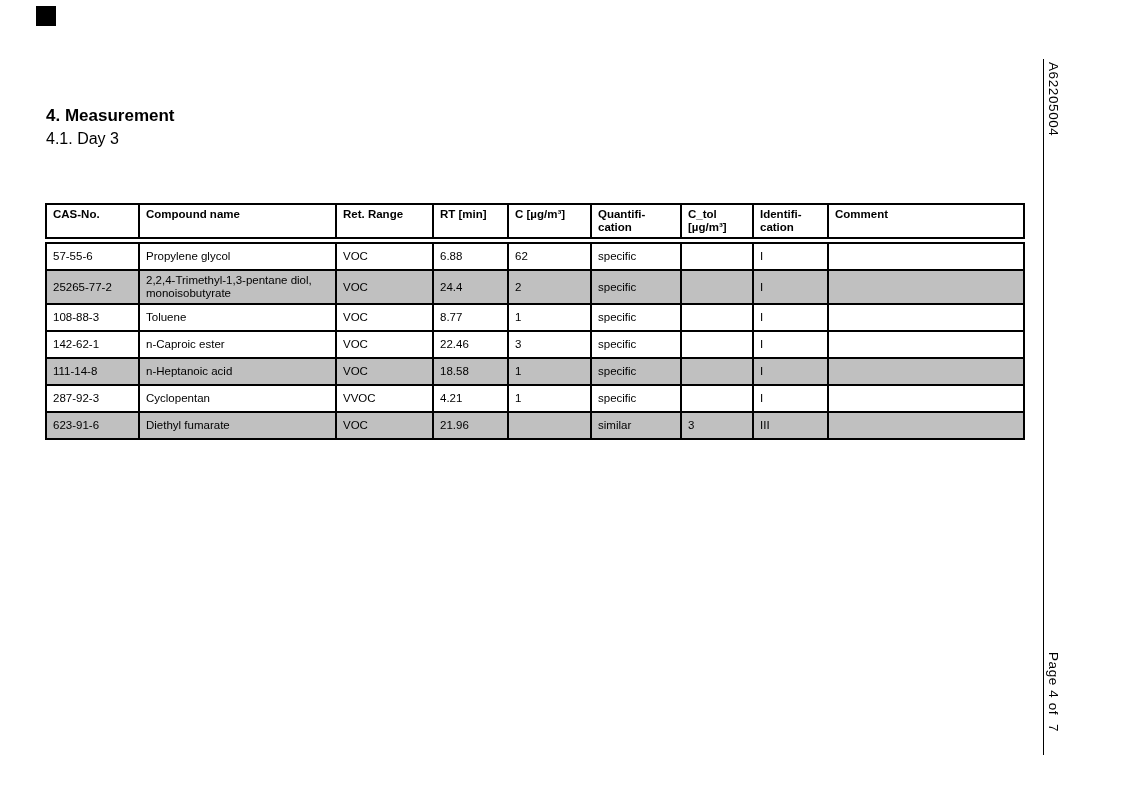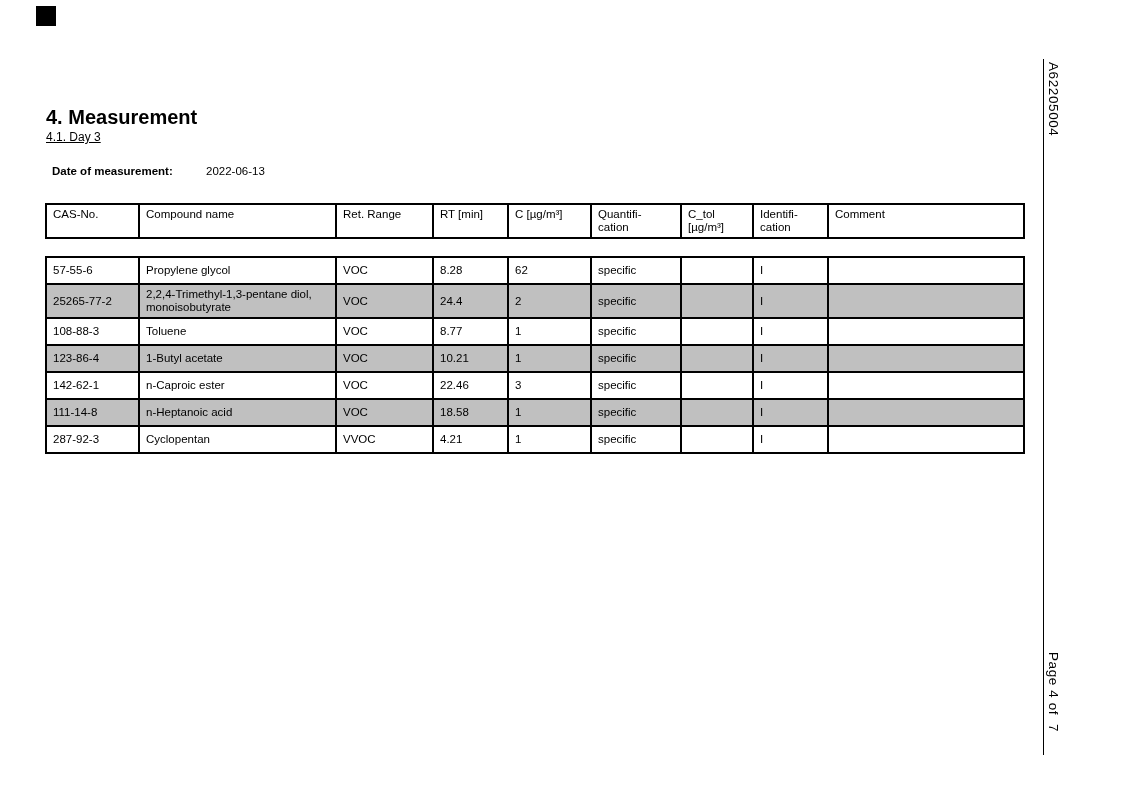--- a/index.html
+++ b/index.html
@@ -28,25 +28,25 @@
     font-size: 13.5px;
     letter-spacing: 0.6px;
     white-space: pre;
     color: #000;
   }
   .doc-number { left: 1046px; top: 62px; }
   .page-indicator { left: 1046px; top: 652px; }
 
   .section-title {
     position: absolute; left: 46px; top: 107px;
-    font-size: 20px; font-weight: bold; margin: 0; line-height: 1;
+    font-size: 17px; font-weight: bold; margin: 0; line-height: 1;
   }
   .subsection-title {
     position: absolute; left: 46px; top: 131px;
-    font-size: 12px; font-weight: normal; margin: 0; line-height: 1; text-decoration: underline;
+    font-size: 16px; font-weight: normal; margin: 0; line-height: 1;
   }
 
   .meta { position: absolute; left: 52px; top: 165px; font-size: 11.5px; }
   .meta-row { display: flex; height: 20px; }
   .meta-label { font-weight: bold; width: 154px; }
   .meta-value { font-weight: normal; }
 
   .table-wrap { position: absolute; left: 45px; top: 203px; width: 978px; }
   table {
     border-collapse: collapse;
@@ -55,26 +55,26 @@
   }
   th, td {
     border: 2px solid #000;
     font-size: 11.5px;
     text-align: left;
     overflow: hidden;
   }
   th {
     vertical-align: top;
     white-space: pre;
-    font-weight: normal;
+    font-weight: bold;
     line-height: 13px;
     height: 27px;
     padding: 3px 0 2px 6px;
   }
-  .body-table { margin-top: 17px; border-radius: 30px; }
+  .body-table { margin-top: 3px; border-radius: 30px; }
   .body-table td {
     vertical-align: middle;
     white-space: pre;
     line-height: 13px;
     height: 19px;
     padding: 3px 2px 3px 6px;
   }
 </style>
 </head>
 <body>
@@ -84,24 +84,20 @@
   <div class="corner-mark"></div>
 
   <div class="margin-rule"></div>
   <div class="vtext doc-number">A62205004</div>
   <div class="vtext page-indicator">Page 4 of  7</div>
 
   <h1 class="section-title">4. Measurement</h1>
   <h2 class="subsection-title">4.1. Day 3</h2>
 
   <div class="meta">
-    <div class="meta-row">
-      <span class="meta-label">Date of measurement:</span>
-      <span class="meta-value">2022-06-13</span>
-    </div>
   </div>
 
   <div class="table-wrap">
     <table class="header-table">
       <colgroup>
           <col style="width: 93px;">
           <col style="width: 197px;">
           <col style="width: 97px;">
           <col style="width: 75px;">
           <col style="width: 83px;">
@@ -137,21 +133,21 @@
           <col style="width: 90px;">
           <col style="width: 72px;">
           <col style="width: 75px;">
           <col style="width: 196px;">
         </colgroup>
       <tbody>
           <tr>
             <td>57-55-6</td>
             <td>Propylene glycol</td>
             <td>VOC</td>
-            <td>8.28</td>
+            <td>6.88</td>
             <td>62</td>
             <td>specific</td>
             <td></td>
             <td>I</td>
             <td></td>
           </tr>
           <tr style="background: rgb(192, 192, 192);">
             <td>25265-77-2</td>
             <td>2,2,4-Trimethyl-1,3-pentane diol,
 monoisobutyrate</td>
@@ -161,31 +157,20 @@
             <td>specific</td>
             <td></td>
             <td>I</td>
             <td></td>
           </tr>
           <tr>
             <td>108-88-3</td>
             <td>Toluene</td>
             <td>VOC</td>
             <td>8.77</td>
-            <td>1</td>
-            <td>specific</td>
-            <td></td>
-            <td>I</td>
-            <td></td>
-          </tr>
-          <tr style="background: rgb(192, 192, 192);">
-            <td>123-86-4</td>
-            <td>1-Butyl acetate</td>
-            <td>VOC</td>
-            <td>10.21</td>
             <td>1</td>
             <td>specific</td>
             <td></td>
             <td>I</td>
             <td></td>
           </tr>
           <tr>
             <td>142-62-1</td>
             <td>n-Caproic ester</td>
             <td>VOC</td>
@@ -211,17 +196,28 @@
             <td>287-92-3</td>
             <td>Cyclopentan</td>
             <td>VVOC</td>
             <td>4.21</td>
             <td>1</td>
             <td>specific</td>
             <td></td>
             <td>I</td>
             <td></td>
           </tr>
+          <tr style="background: rgb(192, 192, 192);">
+            <td>623-91-6</td>
+            <td>Diethyl fumarate</td>
+            <td>VOC</td>
+            <td>21.96</td>
+            <td></td>
+            <td>similar</td>
+            <td>3</td>
+            <td>III</td>
+            <td></td>
+          </tr>
         </tbody>
     </table>
   </div>
 
 </div>
 
 </body></html>

